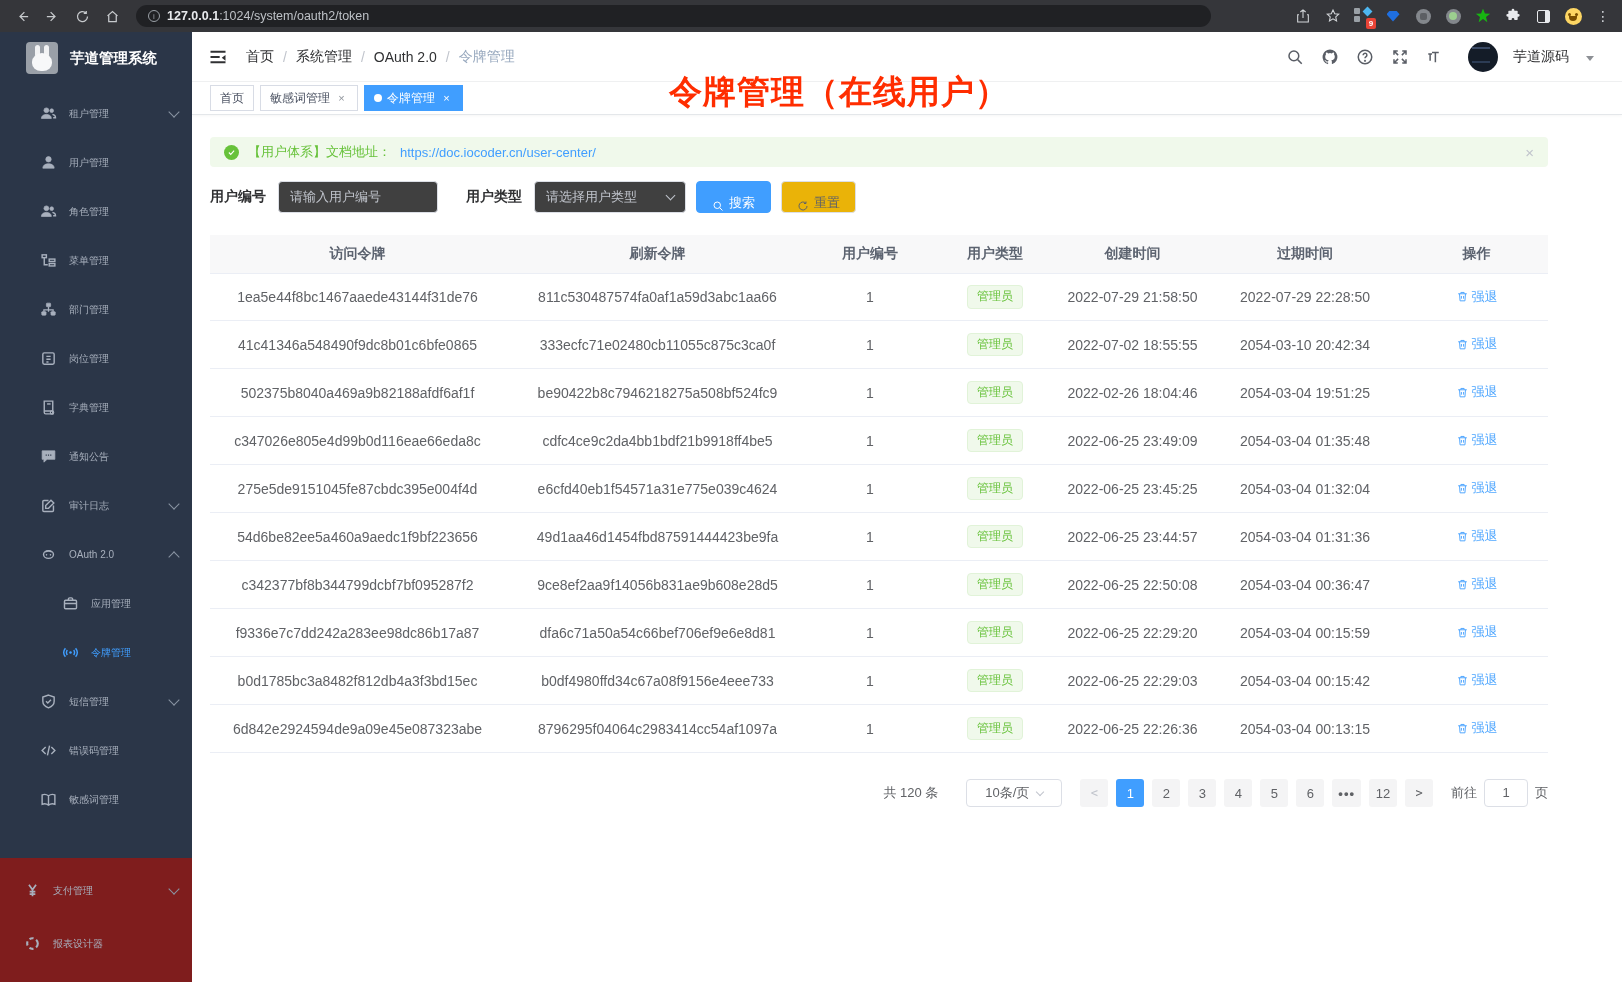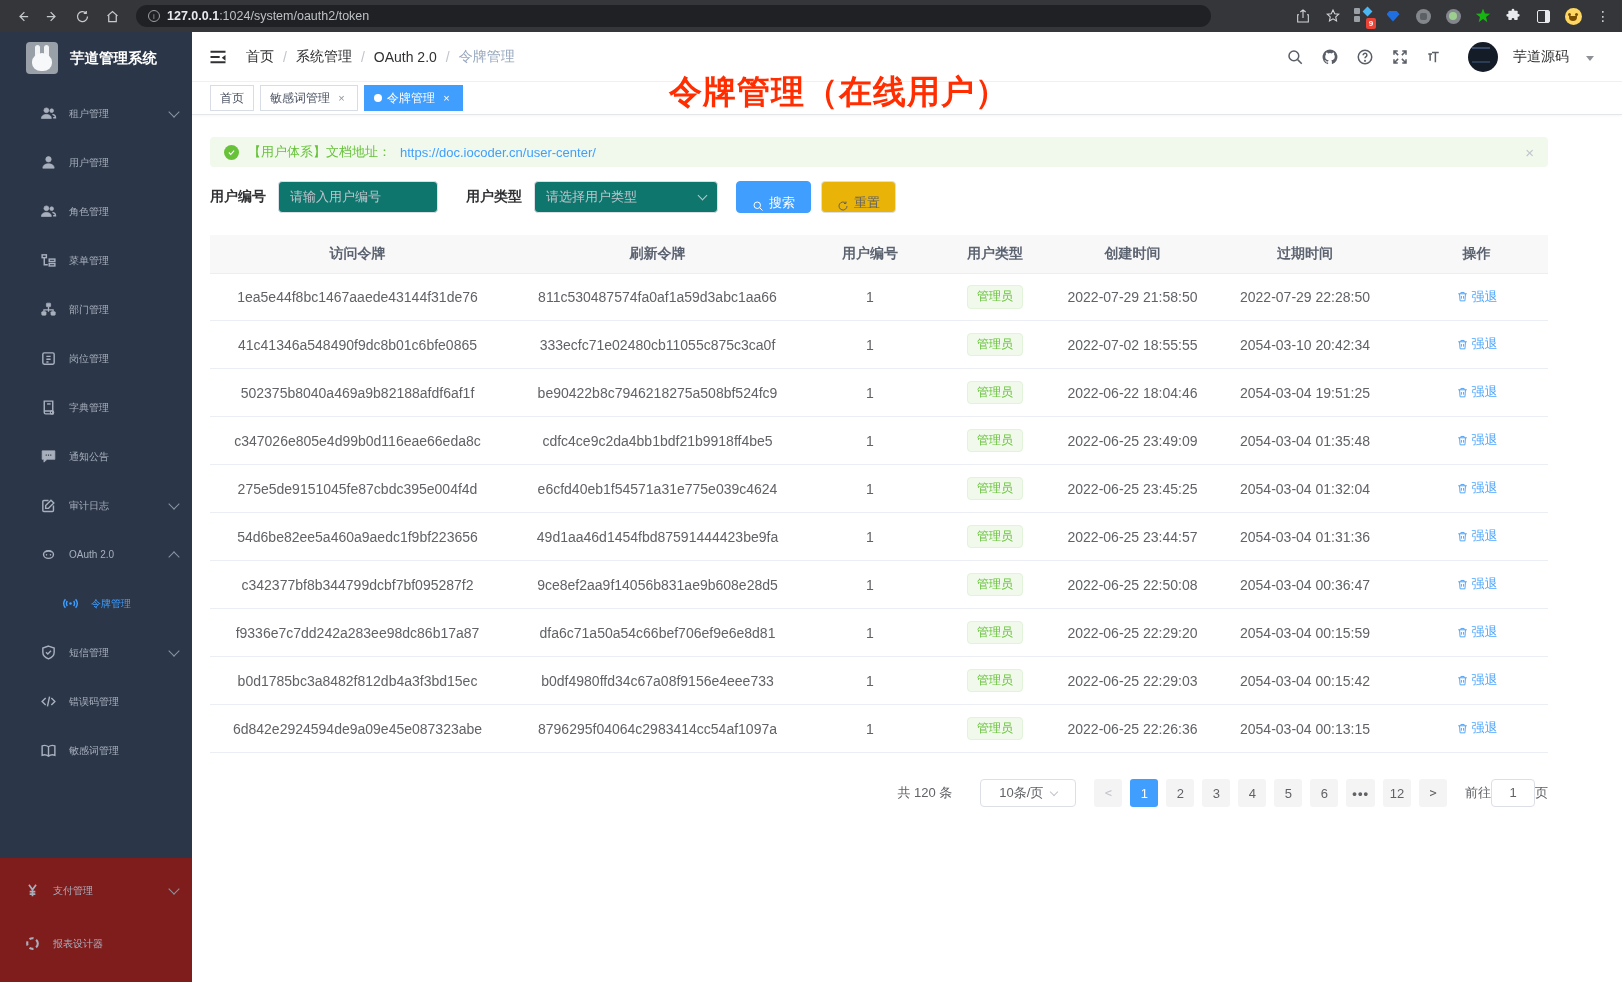--- a/index.html
+++ b/index.html
@@ -109,22 +109,22 @@
   .alert .ok-ic { width:15px; height:15px; border-radius:50%; background:#67c23a; display:flex;
     align-items:center; justify-content:center; flex:0 0 15px; }
   .alert .ok-ic svg { width:9px; height:9px; stroke:#fff; stroke-width:3; fill:none; }
   .alert-text { font-size:13px; color:#67c23a; }
   .alert-link { font-size:13px; color:#409eff; text-decoration:none; }
   .alert-close { margin-left:auto; color:#c0c4cc; font-size:15px; cursor:pointer; }
 
   .filter-row { display:flex; align-items:center; margin-top:14px; gap:10px; }
   .f-label { font-size:14px; font-weight:700; color:#303133; margin-right:2px; }
   .f-input, .f-select { height:32px; width:160px; border:1px solid #dcdfe6; border-radius:4px;
-    display:flex; align-items:center; padding:0 11px; font-size:13px; color:#c0c4cc; background:#0f766e; }
-  .f-select { width:184px; justify-content:space-between; margin-right:8px; }
+    display:flex; align-items:center; padding:0 11px; font-size:13px; color:#c0c4cc; background:#404040; }
+  .f-select { width:152px; justify-content:space-between; }
   .f-select .chev-s { width:7px; height:7px; border-right:1.4px solid #c0c4cc; border-bottom:1.4px solid #c0c4cc;
     transform:rotate(45deg); margin-top:-3px; }
   .gap20 { width:8px; }
   .btn { height:32px; border-radius:4px; display:flex; align-items:flex-end; gap:5px;
     font-size:13px; padding:0 15px; cursor:pointer; }
   .btn.primary { background:#409eff; color:#fff; border:1px solid #409eff; }
   .btn.plain { background:#eab308; color:#606266; border:1px solid #dcdfe6; }
   .btn svg { width:12px; height:12px; }
   .btn.primary svg { stroke:#fff; fill:none; stroke-width:2; }
   .btn.plain svg { stroke:#606266; fill:none; stroke-width:2; }
@@ -151,21 +151,21 @@
   .pg-size { width:96px; height:28px; border:1px solid #dcdfe6; border-radius:4px; display:flex;
     align-items:center; justify-content:center; gap:8px; color:#606266; cursor:pointer; margin-right:10px;margin-left:16px; }
   .pg-size .chev-s { width:6px; height:6px; border-right:1.3px solid #c0c4cc; border-bottom:1.3px solid #c0c4cc;
     transform:rotate(45deg); margin-top:-2px; }
   .pg-btn { min-width:28px; height:28px; background:#f4f4f5; border-radius:3px; display:flex;
     align-items:center; justify-content:center; color:#606266; cursor:pointer; padding:0 6px; }
   .pg-btn.arrow { font-family:"DejaVu Sans Mono",monospace; font-size:12px; }
   .pg-btn.disabled { color:#c0c4cc; }
   .pg-btn.active { background:#409eff; color:#fff; }
   .pg-btn.ellipsis { letter-spacing:1px; font-weight:700; color:#606266; background:#f4f4f5; }
-  .pg-goto { display:flex; align-items:center; margin-left:10px; }
+  .pg-goto { display:flex; align-items:center; gap:7px; margin-left:10px; }
   .pg-input { width:44px; height:28px; border:1px solid #dcdfe6; border-radius:4px;
     text-align:center; line-height:26px; color:#606266; }
 </style>
 </head>
 <body>
 
 <div class="browser-bar">
   <span class="nav-btn">
       <svg viewBox="0 0 24 24">
         <path d="M15 5l-7 7 7 7M8 12h13"></path>
@@ -343,20 +343,29 @@
             <svg viewBox="0 0 24 24" style="fill:none;stroke-width:2">
               <path d="M5 12a7 5.5 0 0114 0 7 5.5 0 01-14 0z"></path>
               <path d="M7.5 9c.8-2.6 8.2-2.6 9 0"></path>
               <circle cx="9.2" cy="12.5" r="1.1" style="fill:currentColor;stroke:none"></circle>
               <circle cx="14.8" cy="12.5" r="1.1" style="fill:currentColor;stroke:none"></circle>
             </svg>
           </span>
           <span>OAuth 2.0</span>
           <span class="chev up"></span>
         </div>
+        <div class="menu-item sub">
+          <span class="m-ic">
+            <svg viewBox="0 0 24 24" style="fill:none;stroke-width:2">
+              <rect x="3.5" y="7.5" width="17" height="12" rx="1.5"></rect>
+              <path d="M9 7.5V5.8A1.8 1.8 0 0110.8 4h2.4A1.8 1.8 0 0115 5.8v1.7M3.5 12h17"></path>
+            </svg>
+          </span>
+          <span>应用管理</span>
+        </div>
         <div class="menu-item sub active">
           <span class="m-ic">
             <svg viewBox="0 0 24 24" style="fill:none;stroke-width:2">
               <circle cx="12" cy="12" r="1.8" style="fill:currentColor;stroke:none"></circle>
               <path d="M7.5 8.5a6 6 0 000 7M16.5 8.5a6 6 0 010 7M4.8 6a9.5 9.5 0 000 12M19.2 6a9.5 9.5 0 010 12"></path>
             </svg>
           </span>
           <span>令牌管理</span>
         </div>
         <div class="menu-item">
@@ -552,21 +561,21 @@
                     <path d="M4 7h16M9 7V4.5h6V7M6.5 7l1 13h9l1-13M10 11v5M14 11v5"></path>
                   </svg>
                   <span>强退</span>
                 </span></span>
             </div>
             <div class="t-row">
               <span class="cell c1">502375b8040a469a9b82188afdf6af1f</span>
               <span class="cell c2">be90422b8c7946218275a508bf524fc9</span>
               <span class="cell c3">1</span>
               <span class="cell c4"><span class="badge">管理员</span></span>
-              <span class="cell c5">2022-06-22 18:04:46</span>
+              <span class="cell c5">2022-02-26 18:04:46</span>
               <span class="cell c6">2054-03-04 19:51:25</span>
               <span class="cell c7"><span class="action-link">
                   <svg viewBox="0 0 24 24">
                     <path d="M4 7h16M9 7V4.5h6V7M6.5 7l1 13h9l1-13M10 11v5M14 11v5"></path>
                   </svg>
                   <span>强退</span>
                 </span></span>
             </div>
             <div class="t-row">
               <span class="cell c1">c347026e805e4d99b0d116eae66eda8c</span>

